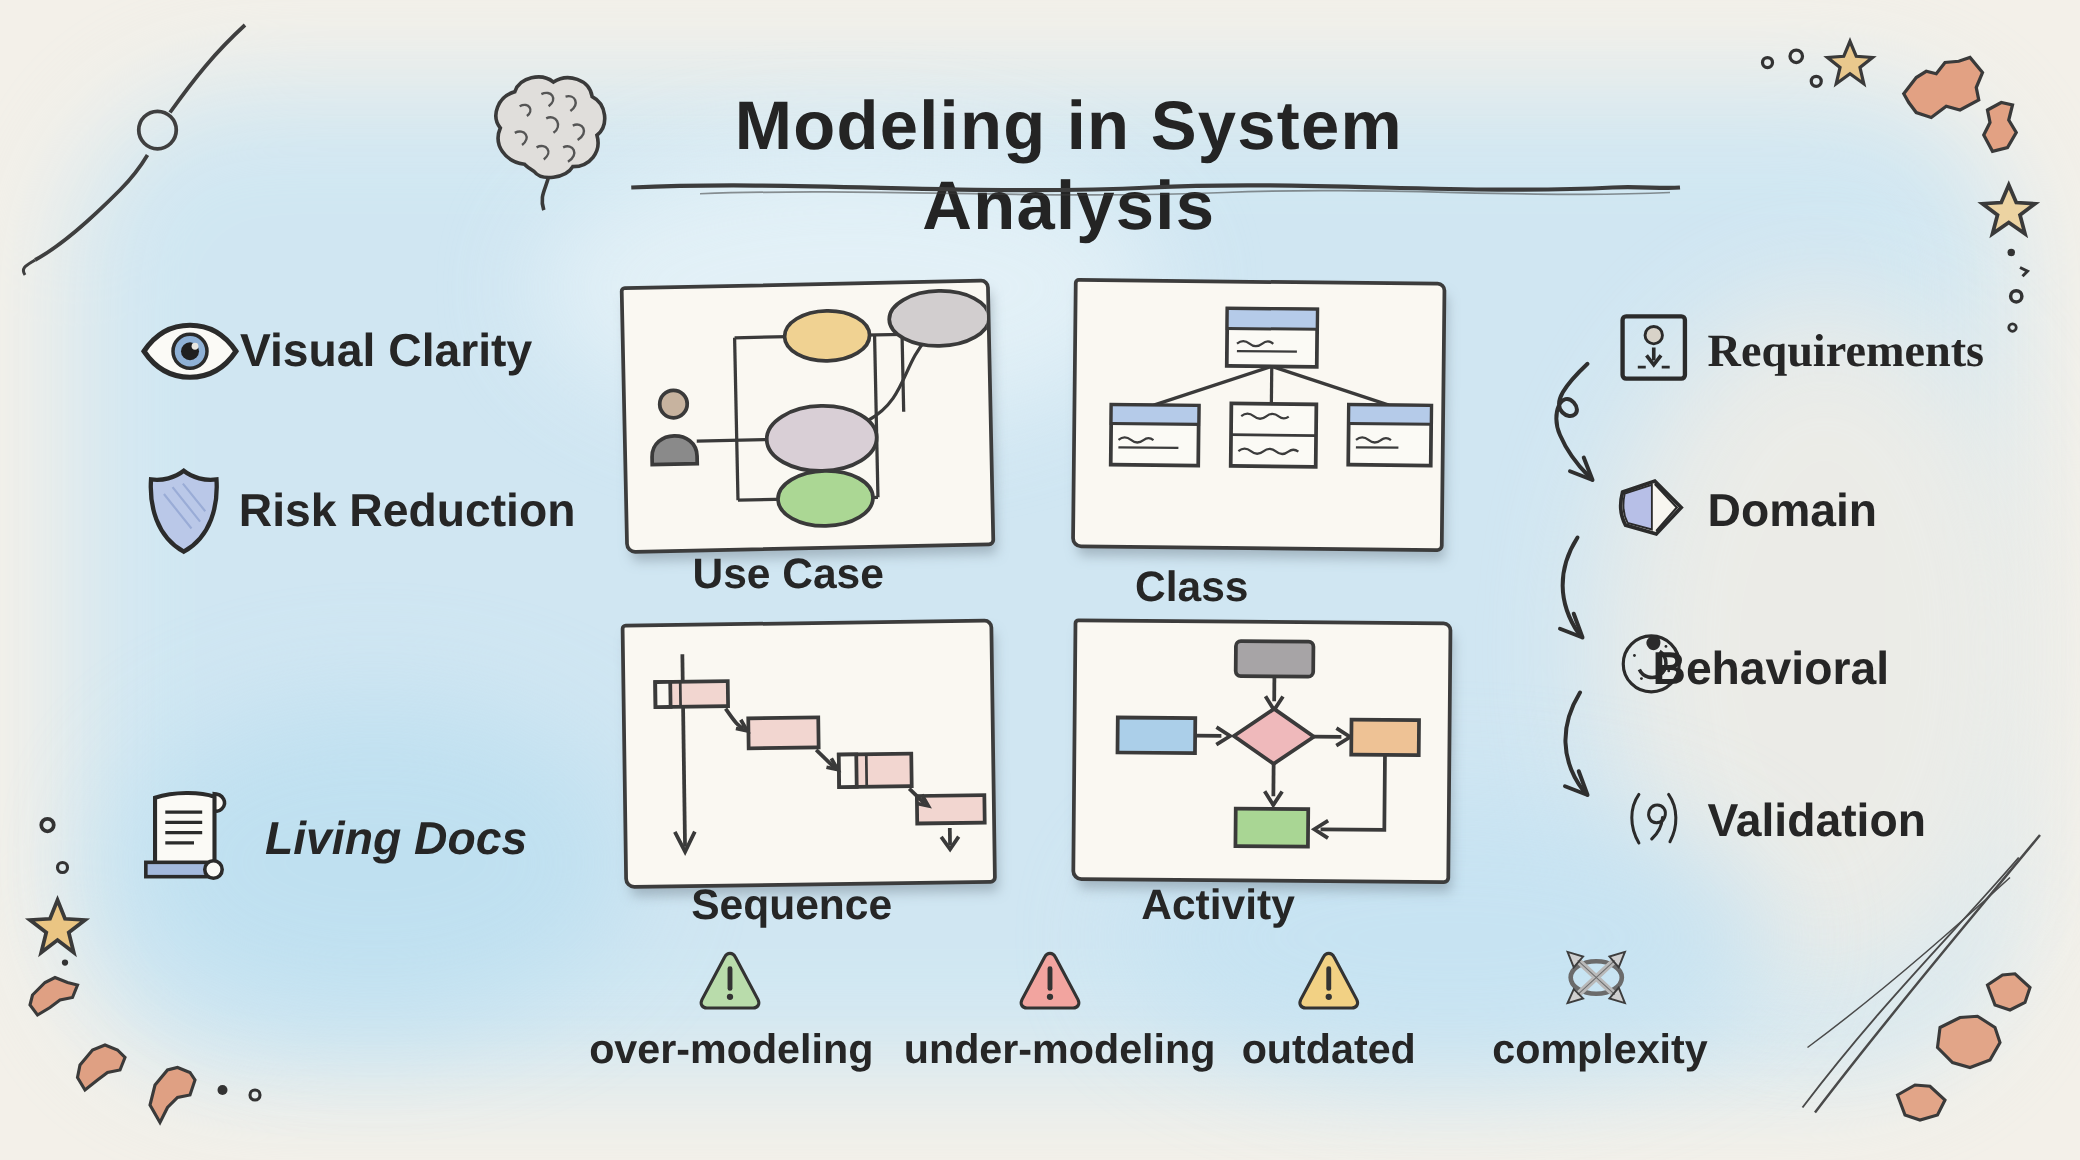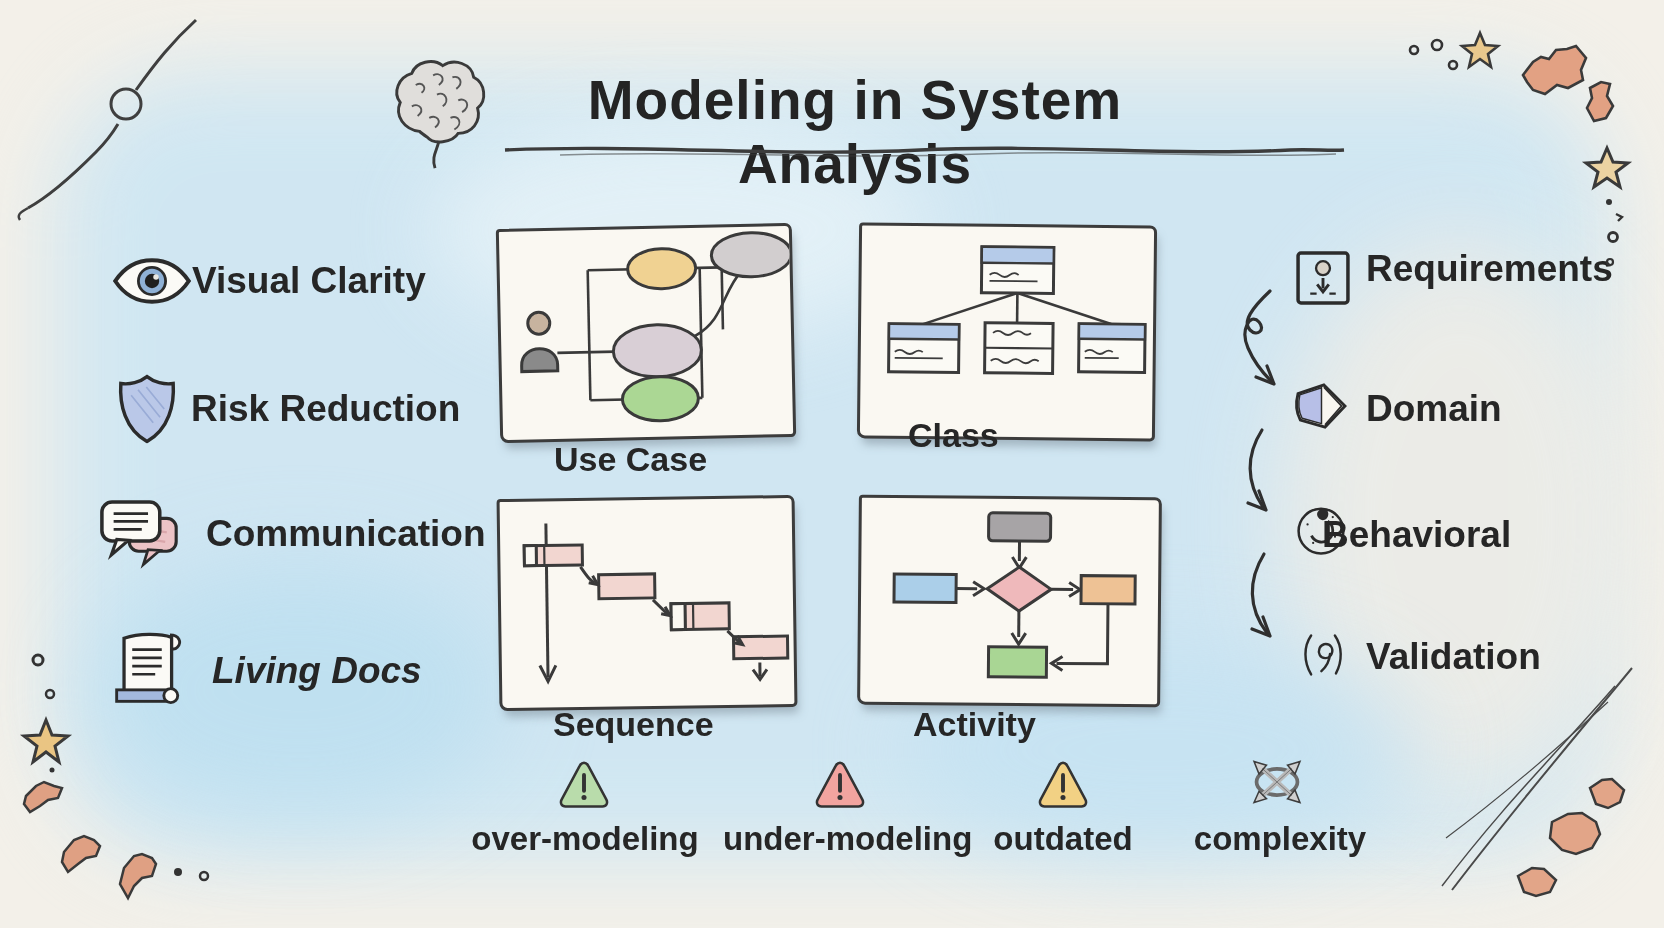--- a/index.html
+++ b/index.html
@@ -87,33 +87,20 @@
   <div class="abs benefit-row" style="left:116px;top:372px;gap:13px;">
     <span>
       <svg viewBox="0 0 90 104" width="62" height="74">
         <path d="M45,5 C55,13 70,17 83,15 C85,45 77,81 45,99 C13,81 5,45 7,15 C20,17 35,13 45,5 Z" fill="#bac8e8" stroke="#2b2b2b" stroke-width="5"></path>
         <path d="M22,32 L54,72 M32,24 L64,64 M44,20 L70,52" stroke="#94a7d3" stroke-width="2.5" opacity=".85"></path>
       </svg>
     </span>
     <span class="label benefit-label">Risk Reduction</span>
   </div>
 
-  <div class="abs benefit-row" style="left:98px;top:498px;gap:22px;">
-    <span>
-      <svg viewBox="0 0 110 92" width="86" height="72">
-        <rect x="40" y="26" width="60" height="42" rx="12" fill="#ecc3c6" stroke="#2b2b2b" stroke-width="4"></rect>
-        <path d="M64,66 L58,85 L79,67 Z" fill="#ecc3c6" stroke="#2b2b2b" stroke-width="3.5"></path>
-        <path d="M52,38 L88,44 M50,50 L86,56" stroke="#d8a3a8" stroke-width="3" opacity=".9"></path>
-        <rect x="5" y="5" width="74" height="50" rx="13" fill="#fbfaf6" stroke="#2b2b2b" stroke-width="4.5"></rect>
-        <path d="M24,53 L17,73 L39,54 Z" fill="#fbfaf6" stroke="#2b2b2b" stroke-width="4"></path>
-        <path d="M20,20 H64 M20,30 H64 M20,40 H56" stroke="#2b2b2b" stroke-width="3.5"></path>
-      </svg>
-    </span>
-    <span class="label benefit-label">Communication</span>
-  </div>
 
   <div class="abs benefit-row" style="left:106px;top:628px;gap:24px;font-style:italic;">
     <span>
       <svg viewBox="0 0 100 104" width="82" height="86">
         <path d="M78,8 C89,8 93,17 87,23 C83,27 76,25 76,18" fill="#fbfaf6" stroke="#2b2b2b" stroke-width="3.5"></path>
         <path d="M22,12 C40,6 66,6 80,11 L80,80 C62,86 40,86 22,80 Z" fill="#fbfaf6" stroke="#2b2b2b" stroke-width="4"></path>
         <rect x="13" y="75" width="64" height="14" fill="#a3b9dd" stroke="#2b2b2b" stroke-width="3.5"></rect>
         <circle cx="79" cy="82" r="8.5" fill="#fbfaf6" stroke="#2b2b2b" stroke-width="3.5"></circle>
         <path d="M32,26 H68 M32,36 H68 M32,46 H68 M32,56 H60" stroke="#2b2b2b" stroke-width="3.2"></path>
       </svg>
@@ -168,21 +155,21 @@
           <path d="M128,54 H176"></path>
         <path d="M34,126 q5,-4 10,0 q5,4 10,0 q4,-3 8,0"></path>
           <path d="M34,132 H82"></path>
         <path d="M132,106 q5,-4 10,0 q5,4 10,0 q5,-4 10,0 q4,3 8,0"></path>
         <path d="M130,134 q5,-4 10,0 q5,4 10,0 q5,-4 10,0 q5,4 10,0 q4,-3 8,0"></path>
         <path d="M224,124 q5,-4 10,0 q5,4 10,0 q4,-3 8,0"></path>
           <path d="M224,130 H258"></path>
       </g>
     </svg>
   </div>
-  <div class="abs label panel-label" style="left:908px;top:416px;width:200px;">Class</div>
+  <div class="abs label panel-label" style="left:908px;top:451px;width:200px;">Class</div>
 
   <div class="panel" style="left:498px;top:497px;width:292px;height:206px;transform:rotate(-0.8deg);">
     <svg viewBox="0 0 292 206" width="292" height="206">
       <path d="M46,22 V176" stroke="#3a3a3a" stroke-width="3" fill="none"></path>
       <path d="M38,164 L46,180 L54,164" stroke="#3a3a3a" stroke-width="3" fill="none"></path>
       <g stroke="#3a3a3a" stroke-width="3">
         <rect x="24" y="44" width="58" height="20" fill="#f2d6d0"></rect>
         <rect x="24" y="44" width="12" height="20" fill="#faf8f2"></rect>
         <rect x="98" y="74" width="56" height="24" fill="#f2d6d0"></rect>
         <rect x="170" y="104" width="58" height="26" fill="#f2d6d0"></rect>
@@ -229,21 +216,21 @@
 
   <div class="abs" style="left:1294px;top:249px;">
     <svg viewBox="0 0 100 100" width="58" height="58">
       <rect x="7" y="7" width="86" height="86" rx="5" fill="none" stroke="#2b2b2b" stroke-width="6"></rect>
       <circle cx="50" cy="33" r="12" fill="#d8d2c8" stroke="#2b2b2b" stroke-width="4"></circle>
       <line x1="50" y1="50" x2="50" y2="68" stroke="#2b2b2b" stroke-width="5"></line>
       <path d="M40,61 L50,74 L60,61" fill="none" stroke="#2b2b2b" stroke-width="5"></path>
       <path d="M28,77 H39 M61,77 H72" stroke="#2b2b2b" stroke-width="4"></path>
     </svg>
   </div>
-  <div class="abs label stage-label" style="left:1366px;top:248px;">Requirements</div>
+  <div class="abs label stage-label" style="left:1366px;top:260px;font-family:Liberation Serif, serif;">Requirements</div>
 
   <div class="abs" style="left:1291px;top:379px;">
     <svg viewBox="0 0 104 92" width="61" height="54">
       <path d="M12,25 L56,10 L92,46 L58,82 L16,70 C8,55 8,40 12,25 Z" fill="#f8f6f0" stroke="#2b2b2b" stroke-width="5"></path>
       <path d="M15,27 L52,15 L52,76 L19,67 C12,54 12,41 15,27 Z" fill="#b7bfe7" stroke="#2b2b2b" stroke-width="2.5"></path>
       <path d="M56,14 L86,46 L58,78" stroke="#2b2b2b" stroke-width="3" fill="none"></path>
     </svg>
   </div>
   <div class="abs label stage-label" style="left:1366px;top:388px;">Domain</div>
 

